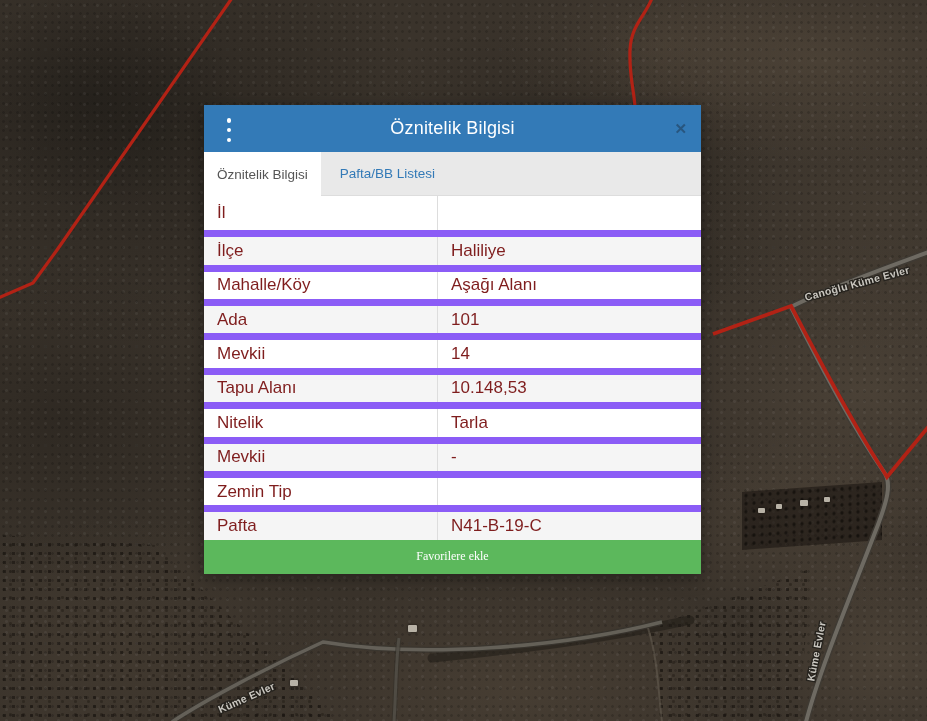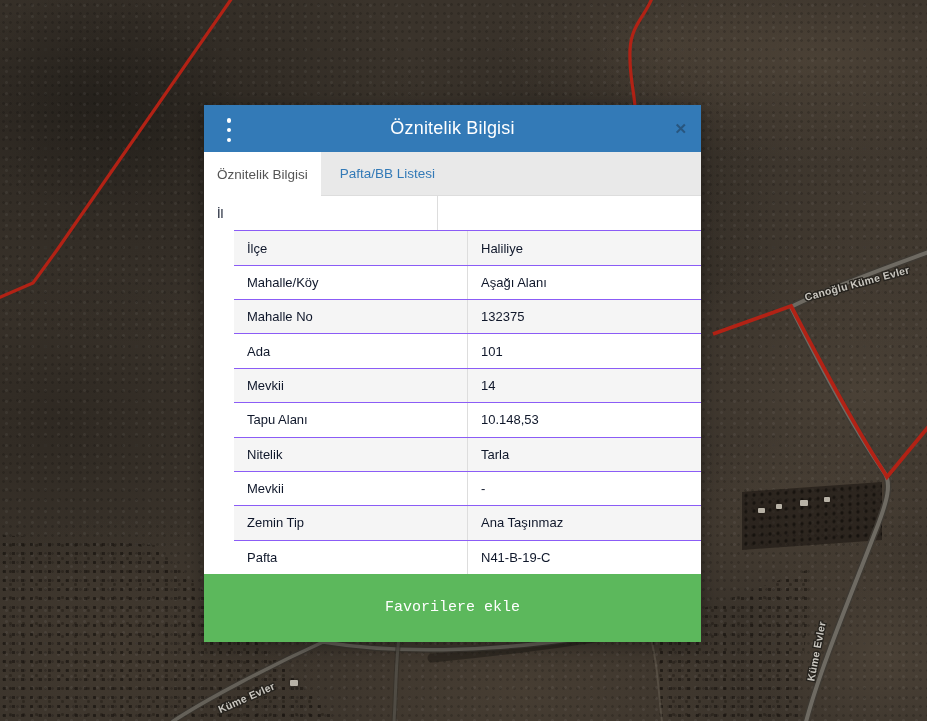--- a/index.html
+++ b/index.html
@@ -68,30 +68,30 @@
   .close-x{position:absolute;right:14px;top:0;height:47px;display:flex;align-items:center;
     color:#28567f;font-size:15px;font-weight:bold;cursor:pointer;}
   
   .tabs{display:flex;height:43px;background:#e9e9e9;border-bottom:1px solid #ddd;align-items:stretch;}
   .tab{padding:0 13px;display:flex;align-items:center;font-size:13.5px;color:var(--blue,#337ab7);cursor:pointer;}
   .tab.active{background:#fff;color:#555;margin-bottom:-1px;cursor:default;}
   .tab + .tab{margin-left:6px;}
   
   .attr-table{background:#fff;}
   .trow{display:flex;height:34.36px;box-sizing:border-box;}
-  .trow + .trow{border-top:1px solid #8b5cf6;margin-left:30px;}
+  .trow + .trow{border-top:7px solid #8b5cf6;}
   .trow:nth-child(even){background:#f5f5f5;}
-  .cell{display:flex;align-items:center;font-size:13px;color:#0f172a;box-sizing:border-box;}
+  .cell{display:flex;align-items:center;font-size:17px;color:#7f1d1d;box-sizing:border-box;}
   .lbl{width:234px;border-right:1px solid #ddd;padding-left:13px;}
   .val{flex:1;padding-left:13px;}
   
   .fav{
-    display:block;width:100%;height:68px;border:none;cursor:pointer;
-    background:var(--green,#5cb85c);color:#fff;font-size:15px;
-    font-family:Liberation Mono, monospace;
+    display:block;width:100%;height:34px;border:none;cursor:pointer;
+    background:var(--green,#5cb85c);color:#fff;font-size:12px;
+    font-family:Liberation Serif, serif;
   }
 </style>
 </head>
 <body>
 
 <div class="stage">
 
   <div class="terrain"></div>
   <div class="orchard o1"></div>
   <div class="orchard o2"></div>
@@ -146,24 +146,20 @@
         </div>
         <div class="trow">
           <div class="cell lbl">İlçe</div>
           <div class="cell val">Haliliye</div>
         </div>
         <div class="trow">
           <div class="cell lbl">Mahalle/Köy</div>
           <div class="cell val">Aşağı Alanı</div>
         </div>
         <div class="trow">
-          <div class="cell lbl">Mahalle No</div>
-          <div class="cell val">132375</div>
-        </div>
-        <div class="trow">
           <div class="cell lbl">Ada</div>
           <div class="cell val">101</div>
         </div>
         <div class="trow">
           <div class="cell lbl">Mevkii</div>
           <div class="cell val">14</div>
         </div>
         <div class="trow">
           <div class="cell lbl">Tapu Alanı</div>
           <div class="cell val">10.148,53</div>
@@ -171,21 +167,20 @@
         <div class="trow">
           <div class="cell lbl">Nitelik</div>
           <div class="cell val">Tarla</div>
         </div>
         <div class="trow">
           <div class="cell lbl">Mevkii</div>
           <div class="cell val">-</div>
         </div>
         <div class="trow">
           <div class="cell lbl">Zemin Tip</div>
-          <div class="cell val">Ana Taşınmaz</div>
         </div>
         <div class="trow">
           <div class="cell lbl">Pafta</div>
           <div class="cell val">N41-B-19-C</div>
         </div>
       </div>
 
     <button class="fav">Favorilere ekle</button>
   </div>
 </div>

